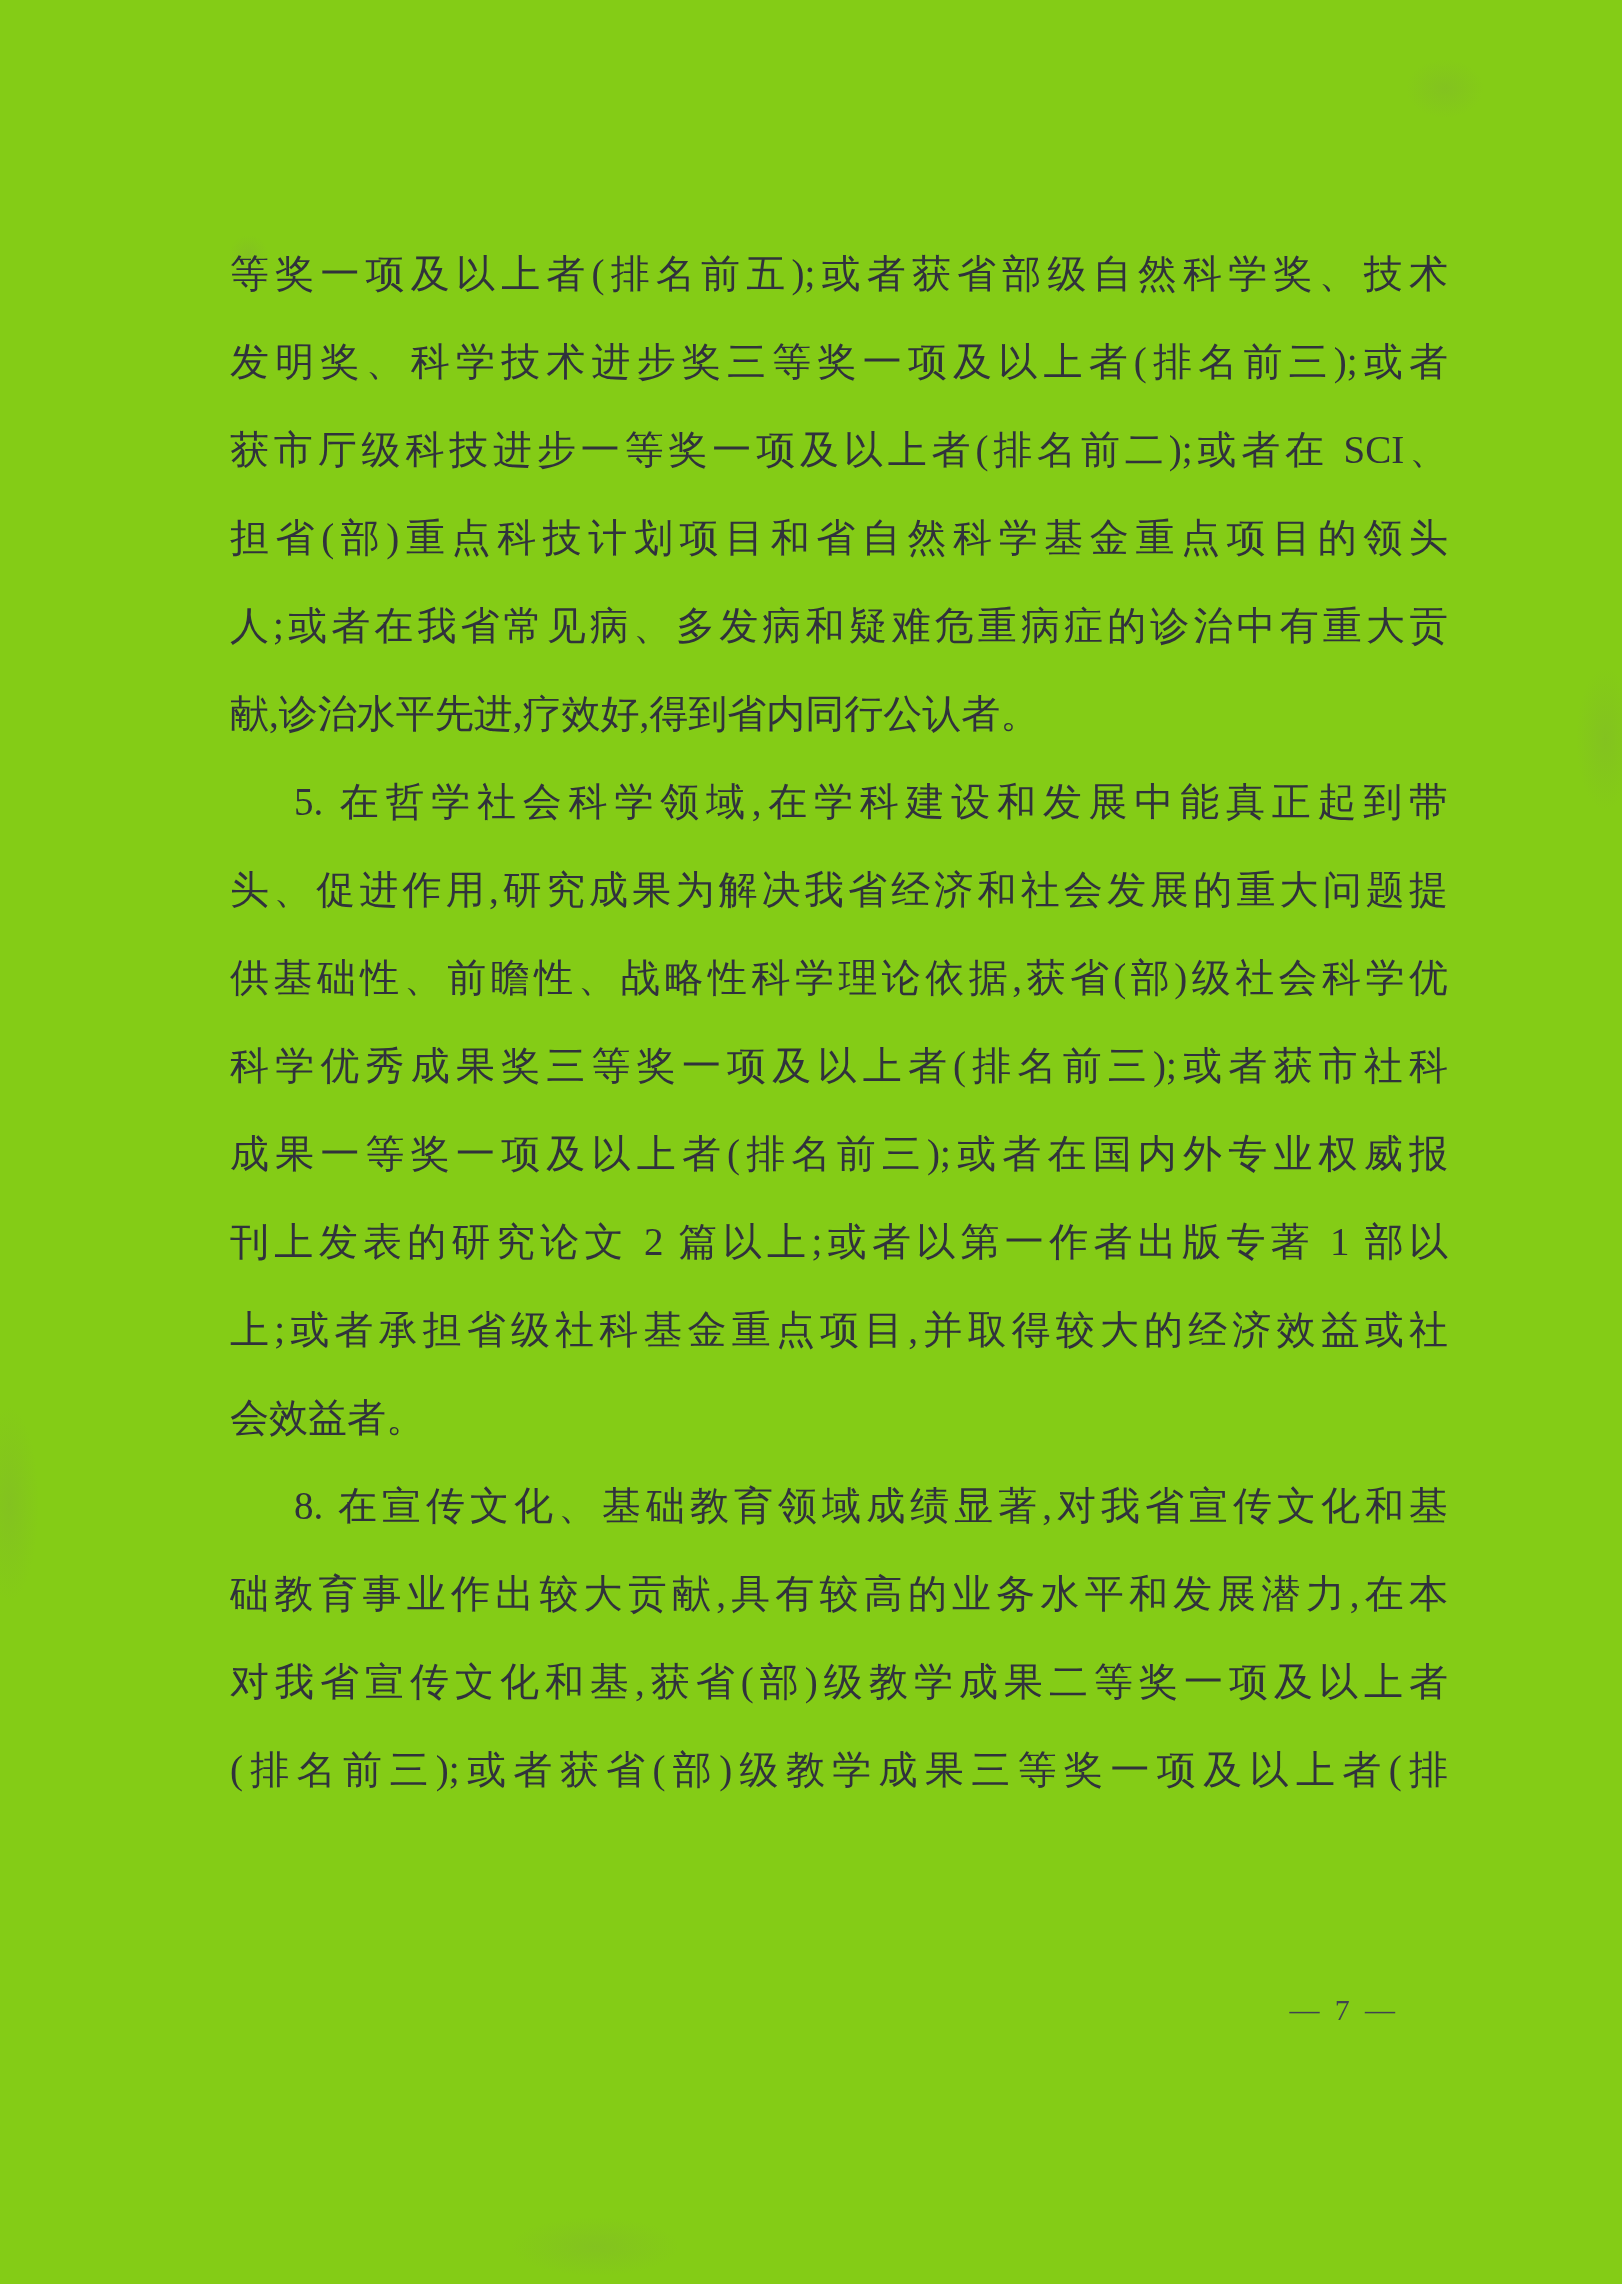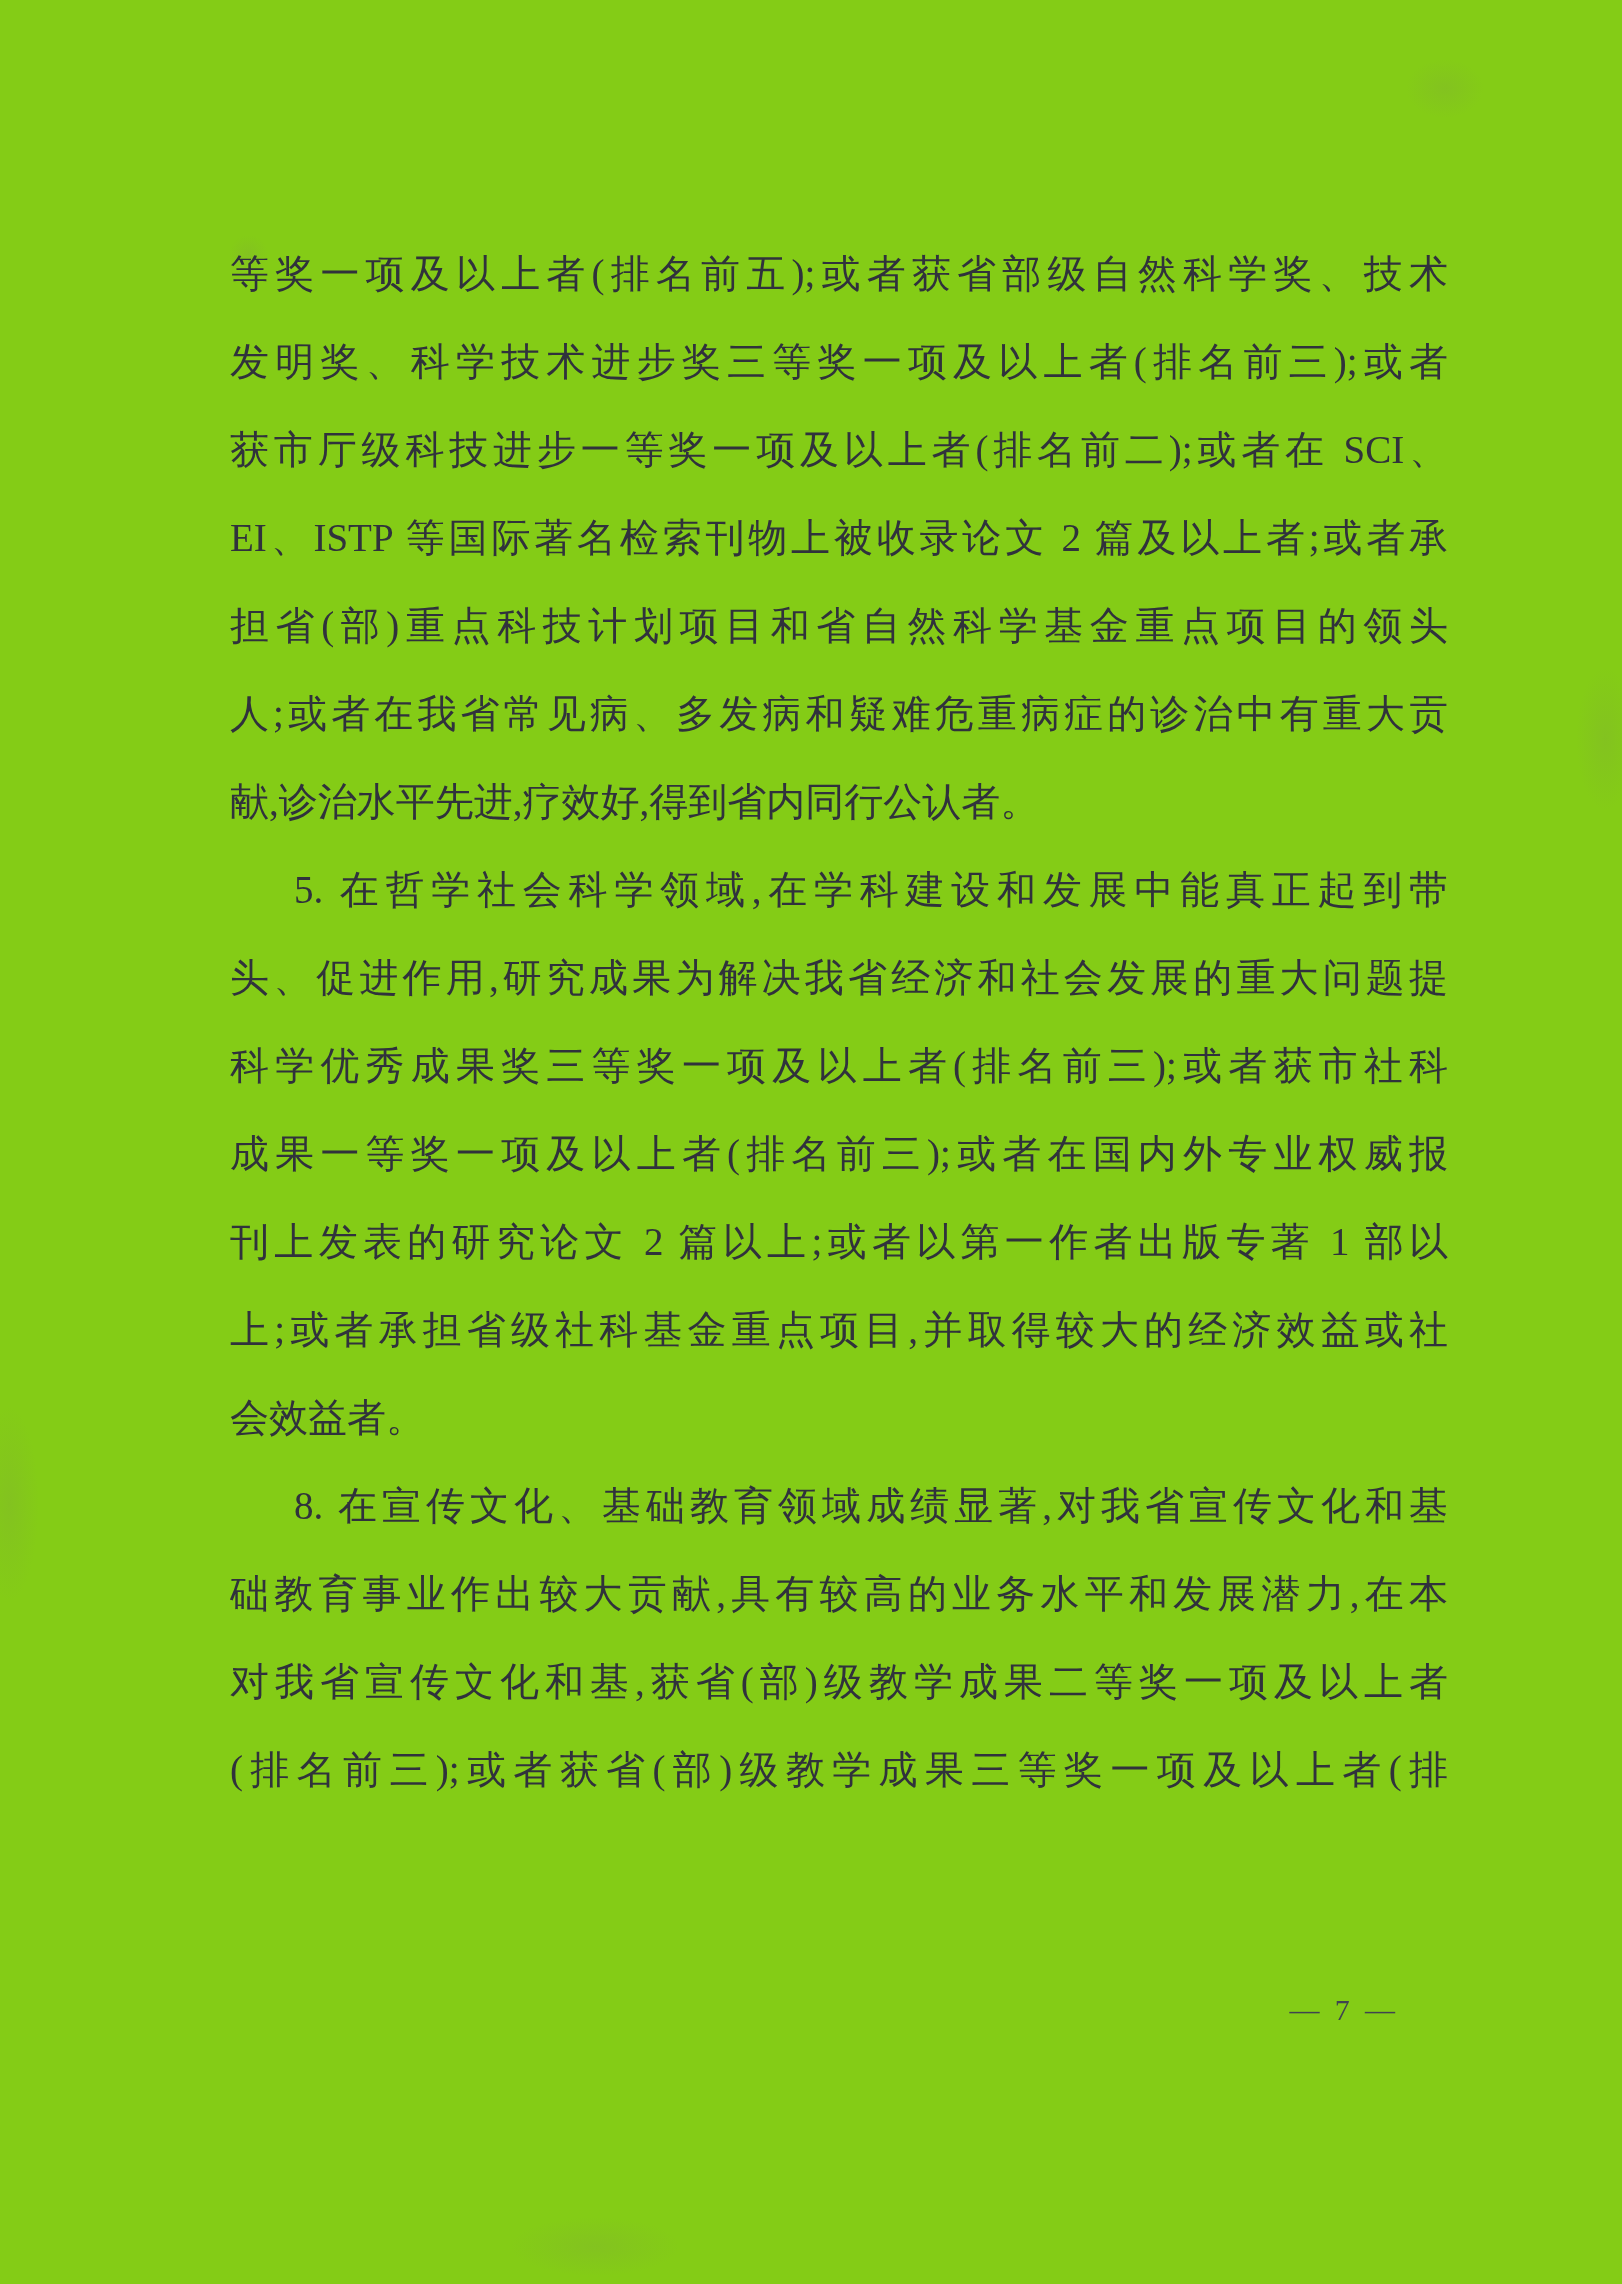--- a/index.html
+++ b/index.html
@@ -73,26 +73,26 @@
   <div class="smudge s1"></div>
   <div class="smudge s2"></div>
   <div class="smudge s3"></div>
   <div class="smudge s4"></div>
   <div class="smudge s5"></div>
 
   <div class="content">
     <div class="ln">等奖一项及以上者(排名前五);或者获省部级自然科学奖、技术</div>
     <div class="ln">发明奖、科学技术进步奖三等奖一项及以上者(排名前三);或者</div>
     <div class="ln">获市厅级科技进步一等奖一项及以上者(排名前二);或者在 SCI、</div>
-    <div class="ln">EI、ISTP 等国际著名检索刊物上被收录论文 2 篇及以上者;或者承</div>
     <div class="ln">担省(部)重点科技计划项目和省自然科学基金重点项目的领头</div>
     <div class="ln">人;或者在我省常见病、多发病和疑难危重病症的诊治中有重大贡</div>
     <div class="ln short">献,诊治水平先进,疗效好,得到省内同行公认者。</div>
     <div class="ln indent">5. 在哲学社会科学领域,在学科建设和发展中能真正起到带</div>
     <div class="ln">头、促进作用,研究成果为解决我省经济和社会发展的重大问题提</div>
+    <div class="ln">供基础性、前瞻性、战略性科学理论依据,获省(部)级社会科学优</div>
     <div class="ln">科学优秀成果奖三等奖一项及以上者(排名前三);或者获市社科</div>
     <div class="ln">成果一等奖一项及以上者(排名前三);或者在国内外专业权威报</div>
     <div class="ln">刊上发表的研究论文 2 篇以上;或者以第一作者出版专著 1 部以</div>
     <div class="ln">上;或者承担省级社科基金重点项目,并取得较大的经济效益或社</div>
     <div class="ln short">会效益者。</div>
     <div class="ln indent">8. 在宣传文化、基础教育领域成绩显著,对我省宣传文化和基</div>
     <div class="ln">础教育事业作出较大贡献,具有较高的业务水平和发展潜力,在本</div>
     <div class="ln">对我省宣传文化和基,获省(部)级教学成果二等奖一项及以上者</div>
     <div class="ln">(排名前三);或者获省(部)级教学成果三等奖一项及以上者(排</div>
   </div>

